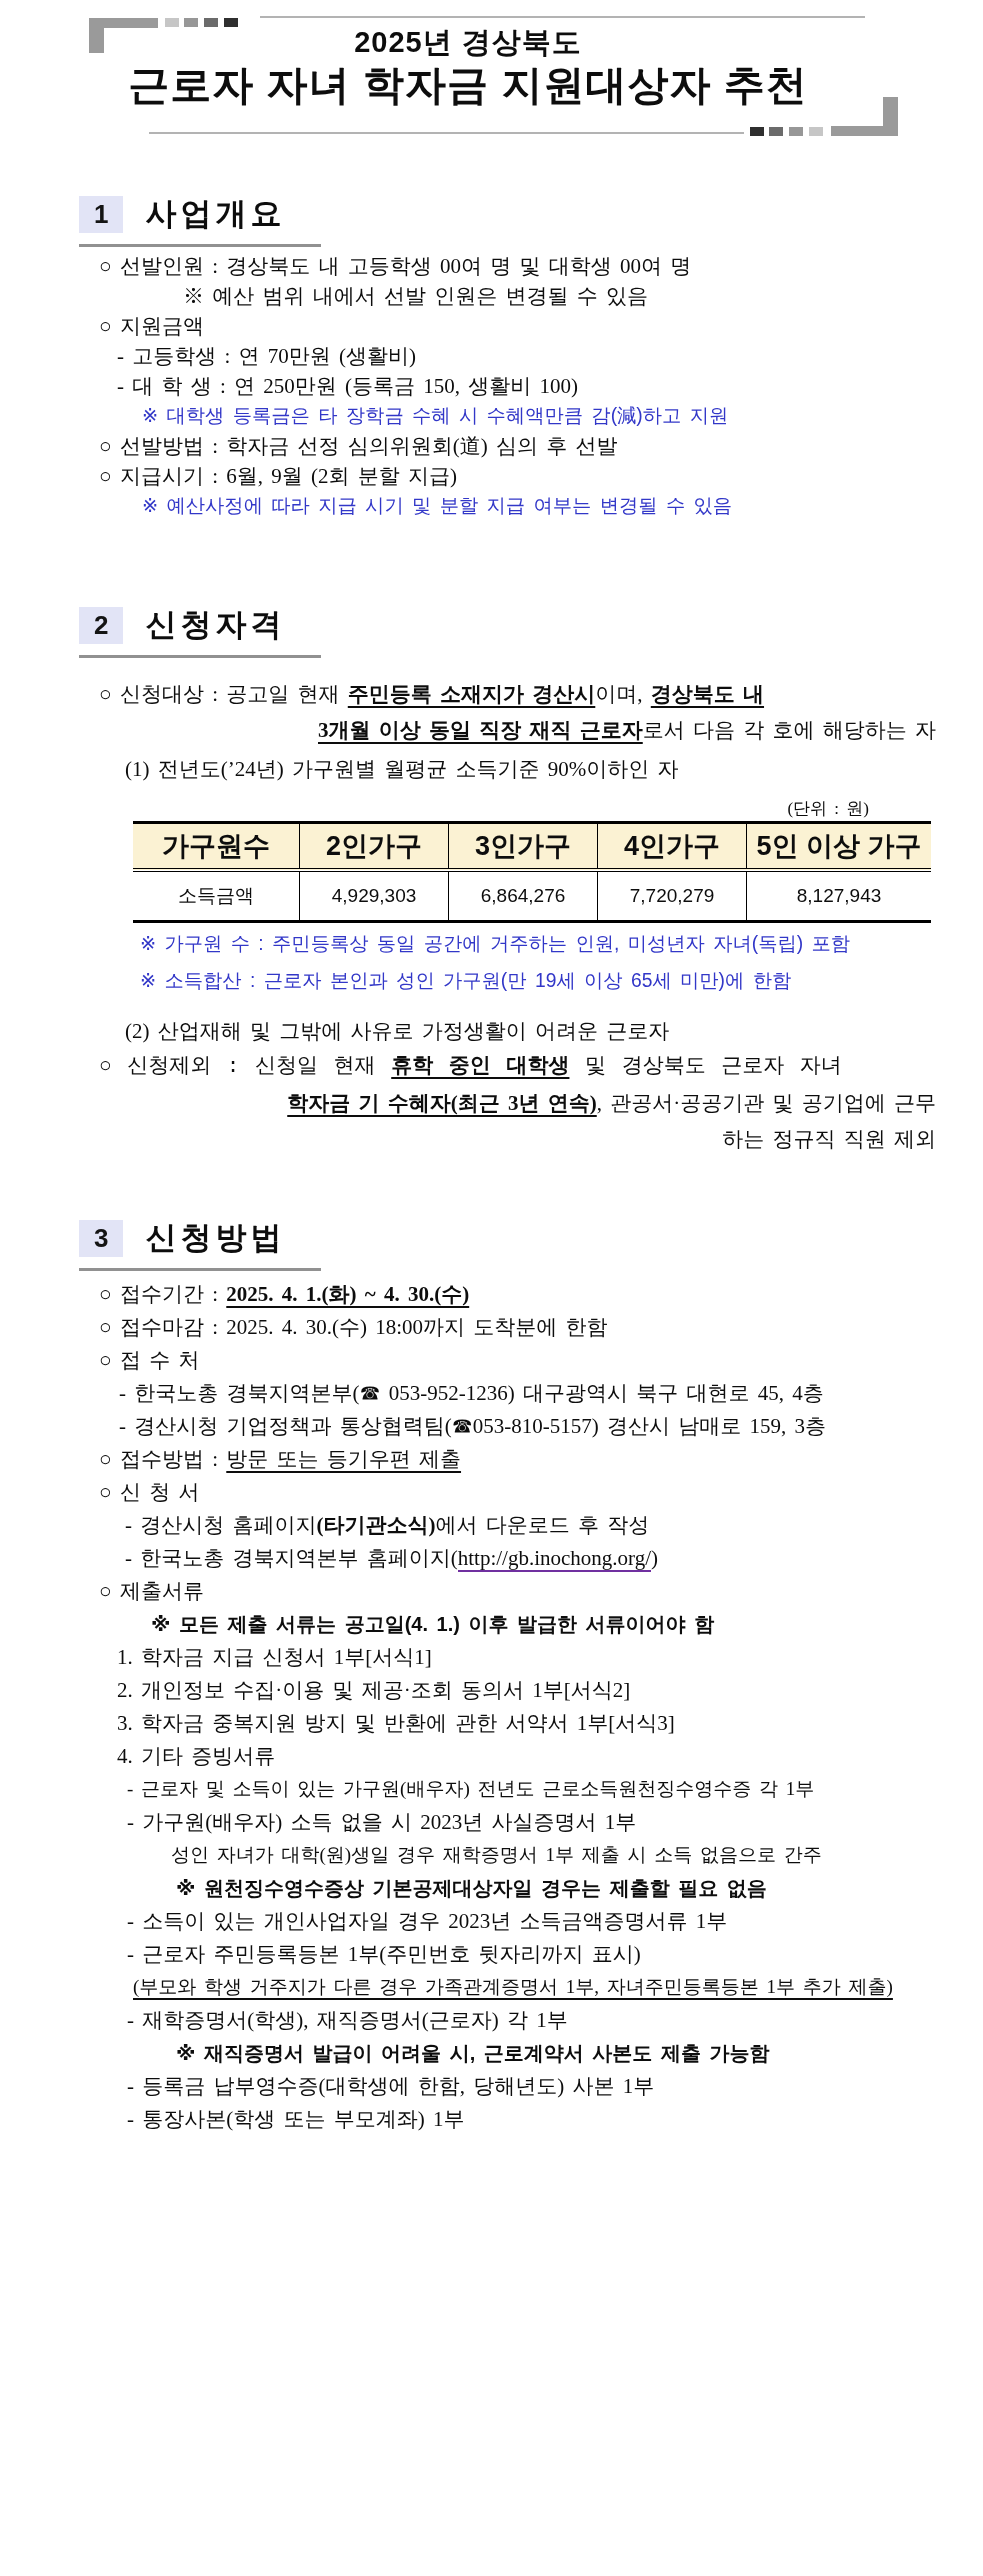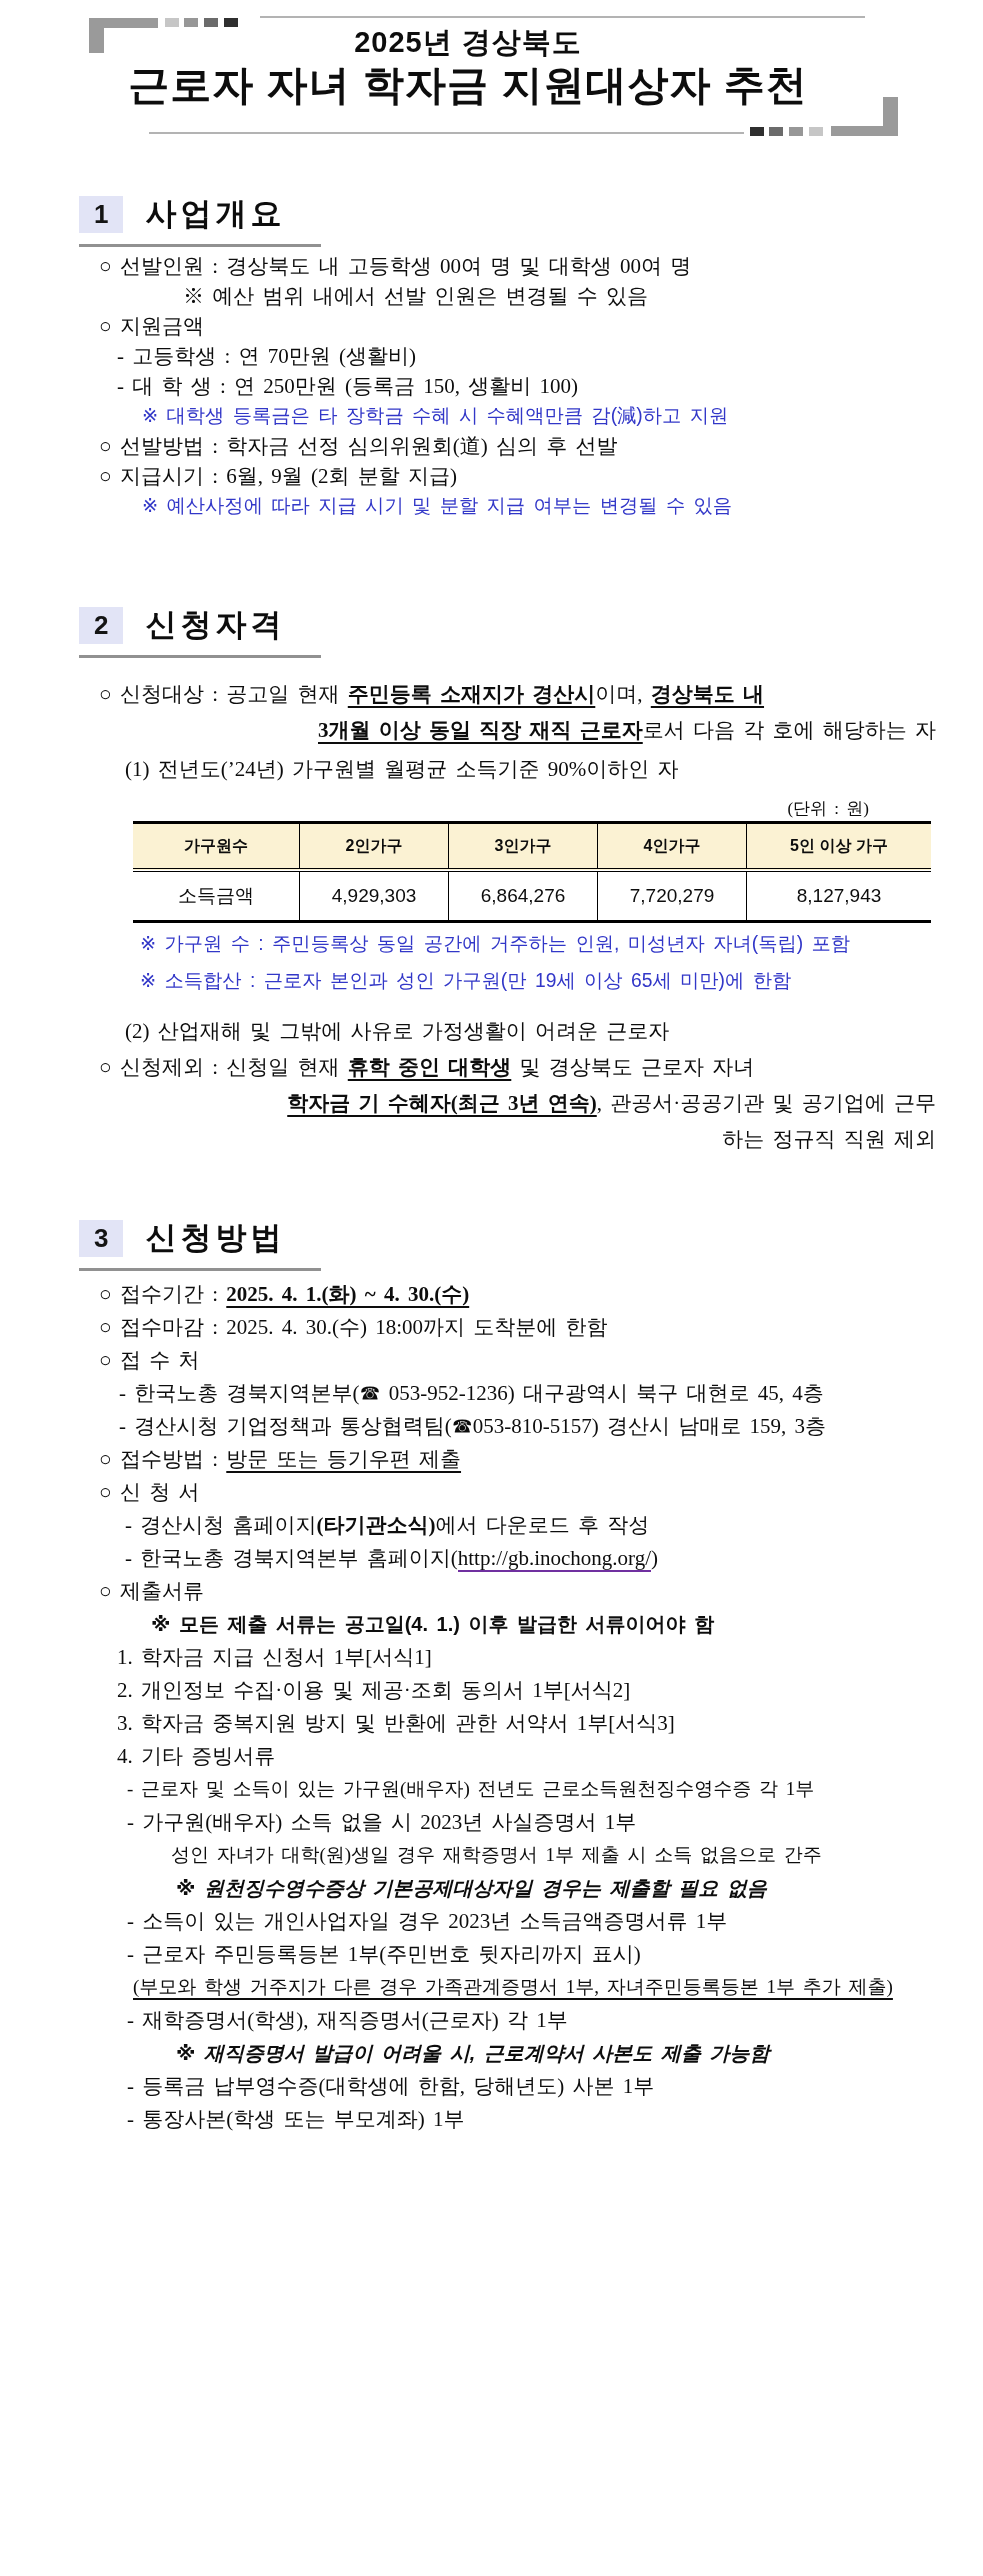--- a/index.html
+++ b/index.html
@@ -34,36 +34,36 @@
   .sp2{margin-top:10px;margin-bottom:10px;}
   .num-item{margin:13px 0 4px 125px;}
   .bln2{margin:10px 0 10px 140px;}
   .bu{font-weight:bold;text-decoration:underline;text-decoration-thickness:1.5px;text-underline-offset:5px;}
   .u{text-decoration:underline;text-decoration-thickness:1.5px;text-underline-offset:5px;}
   .unit{margin:17px 67px 2px 0;text-align:right;font-size:17px;line-height:20px;}
   
   .tbl{margin-left:133px;border-collapse:collapse;table-layout:fixed;
        border-top:3px solid #000;border-bottom:3px solid #000;
        font-family:"Liberation Sans","DejaVu Sans",sans-serif;}
-  .tbl th{background:var(--table-header-bg,#fbf2d3);font-size:16px;font-weight:bold;
+  .tbl th{background:var(--table-header-bg,#fbf2d3);font-size:27px;font-weight:bold;
           height:42px;border-bottom:4px double #000;}
   .tbl td{font-size:19px;height:46px;text-align:center;}
   .tbl th+th,.tbl td+td{border-left:1.5px solid #000;}
   .c1{width:164px}.c2{width:146px}.c3{width:146px}.c4{width:146px}.c5{width:182px}
   
   .s3{margin:7px 0 7px 99px;}
   .d2{margin:7px 0 7px 119px;}
   .d3{margin:7px 0 7px 125px;}
   .nb{margin:7px 0 7px 151px;font-family:"Liberation Sans","DejaVu Sans",sans-serif;
       font-weight:bold;font-size:20px;}
   .nitem{margin:7px 0 7px 117px;}
   .d4{margin:7px 0 7px 127px;}
   .sub4{margin:7px 0 7px 171px;}
   .nb2{margin:7px 0 7px 176px;font-family:"Liberation Sans","DejaVu Sans",sans-serif;
-       font-weight:bold;font-size:20px;font-style:italic;}
+       font-weight:bold;font-size:20px;}
   .small{font-size:19px;}
   .url{color:#0d0d0d;text-decoration:none;border-bottom:2px solid var(--link-underline,#7030a0);
        cursor:pointer;}
   .b{font-weight:bold;}
 </style>
 </head>
 <body>
 
 <div class="page">
 
@@ -138,21 +138,21 @@
         <td>8,127,943</td>
       </tr>
     </tbody>
   </table>
 
   <div class="ln bln2 blue" style="margin-top:8px;margin-bottom:5px;">※ 가구원 수 : 주민등록상 동일 공간에 거주하는 인원, 미성년자 자녀(독립) 포함</div>
   <div class="ln bln2 blue" style="margin-top:11px;">※ 소득합산 : 근로자 본인과 성인 가구원(만 19세 이상 65세 미만)에 한함</div>
 
   <div class="ln num-item" style="margin-top:24px;">(2) 산업재해 및 그밖에 사유로 가정생활이 어려운 근로자</div>
 
-  <div class="ln m1 sp2" style="">
+  <div class="ln m1 sp2" style="font-family:Liberation Mono, monospace;">
     <span>○ 신청제외 : 신청일 현재 </span><span class="bu">휴학 중인 대학생</span><span> 및 경상북도 근로자 자녀</span>
   </div>
   <div class="ln cont sp2">
     <span class="bu">학자금 기 수혜자(최근 3년 연속)</span><span>, 관공서·공공기관 및 공기업에 근무</span>
   </div>
   <div class="ln cont sp2">하는 정규직 직원 제외</div>
 
   <div class="sec" style="margin-top:65px;">
     <span class="sec-num">3</span>
     <span class="sec-title">신청방법</span>

